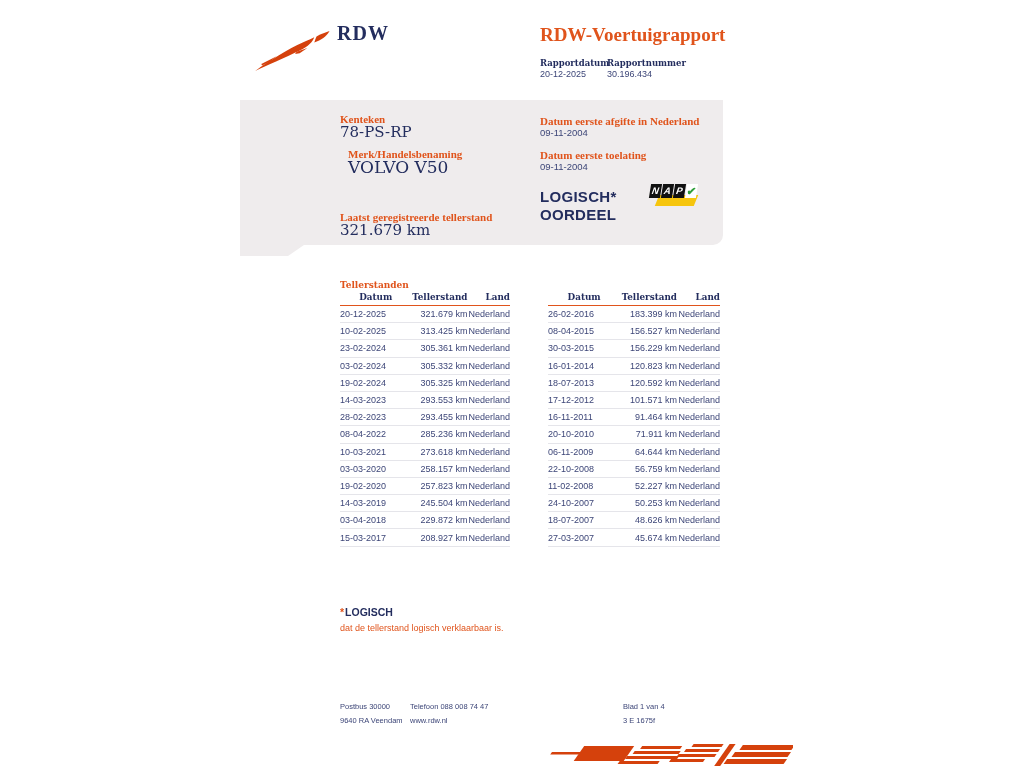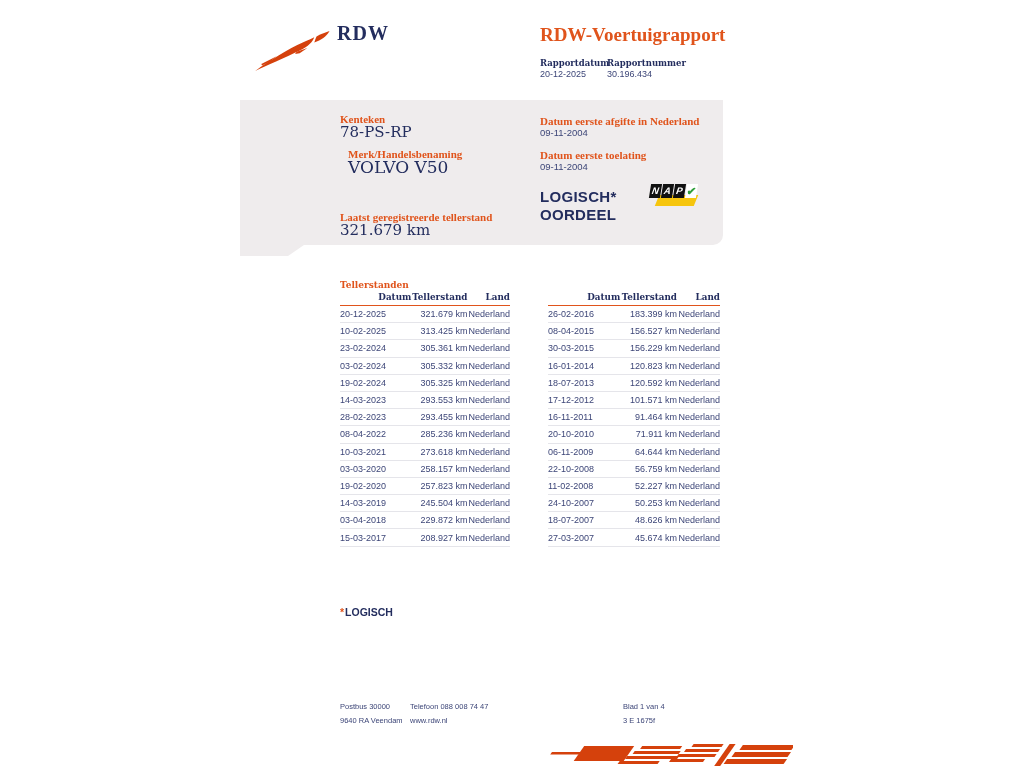--- a/index.html
+++ b/index.html
@@ -29,21 +29,21 @@
   .nap{left:648px;top:184px;width:50px;height:26px;}
   .nap-yellow{position:absolute;left:9px;top:11px;width:39px;height:11px;background:#f6c50e;
               transform:skewX(-22deg);}
   .nap-box{position:absolute;top:0;width:11px;height:14px;background:#111111;transform:skewX(-9deg);
            color:#ffffff;font-weight:bold;font-style:italic;font-size:9.5px;text-align:center;line-height:14px;}
   .nap-box.white{background:#ffffff;color:#2f9e3a;font-size:11px;font-style:normal;}
 
   
   .section-title{font-family:"DejaVu Serif",serif;font-weight:bold;font-size:9px;color:#e0541c;}
   table.km{border-collapse:collapse;table-layout:fixed;font-size:9px;color:#3d4678;}
-  table.km th{font-family:"DejaVu Serif",serif;font-size:8.8px;color:#232d5e;text-align:right;
+  table.km th{font-family:"DejaVu Serif",serif;font-size:8.8px;color:#232d5e;text-align:center;
               border-bottom:1.5px solid #e0541c;padding:2px 0 3px 0;}
   table.km td{border-bottom:1px solid #e5e5ea;padding:3.1px 0;}
   table.km .c2{text-align:right;}
   table.km .c3{text-align:right;}
   .tbl-left{left:340px;top:290px;width:170px;}
   .tbl-right{left:548px;top:290px;width:172px;}
   .tbl-left table,.tbl-right table{width:100%;}
 
   
   .foot-title{font-size:10.5px;font-weight:900;color:#232d5e;}
@@ -310,20 +310,21 @@
             <td class="c3">Nederland</td>
           </tr>
         </tbody>
     </table>
   </div>
 
   <div class="abs foot-title" style="left:340px;top:606px;">
     <span class="ast">*</span><span>LOGISCH</span>
   </div>
   <div class="abs foot-text" style="left:340px;top:621px;width:400px;">
+    <div>dat de tellerstand logisch verklaarbaar is.</div>
   </div>
 
   <div class="abs footer-text" style="left:340px;top:700px;">
     <div>Postbus 30000</div>
     <div>9640 RA Veendam</div>
   </div>
   <div class="abs footer-text" style="left:410px;top:700px;">
     <div>Telefoon 088 008 74 47</div>
     <div>www.rdw.nl</div>
   </div>

